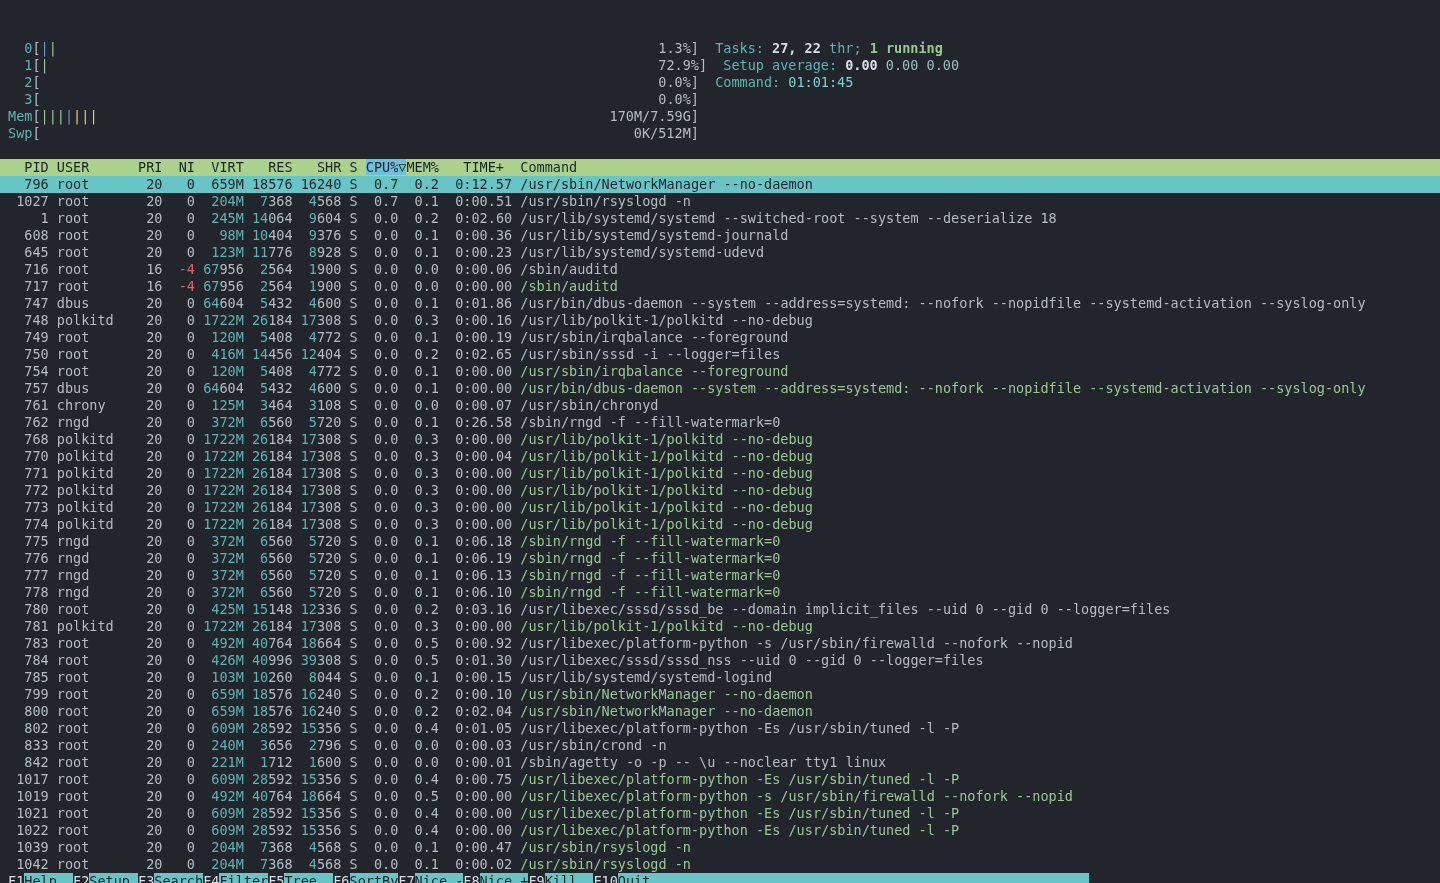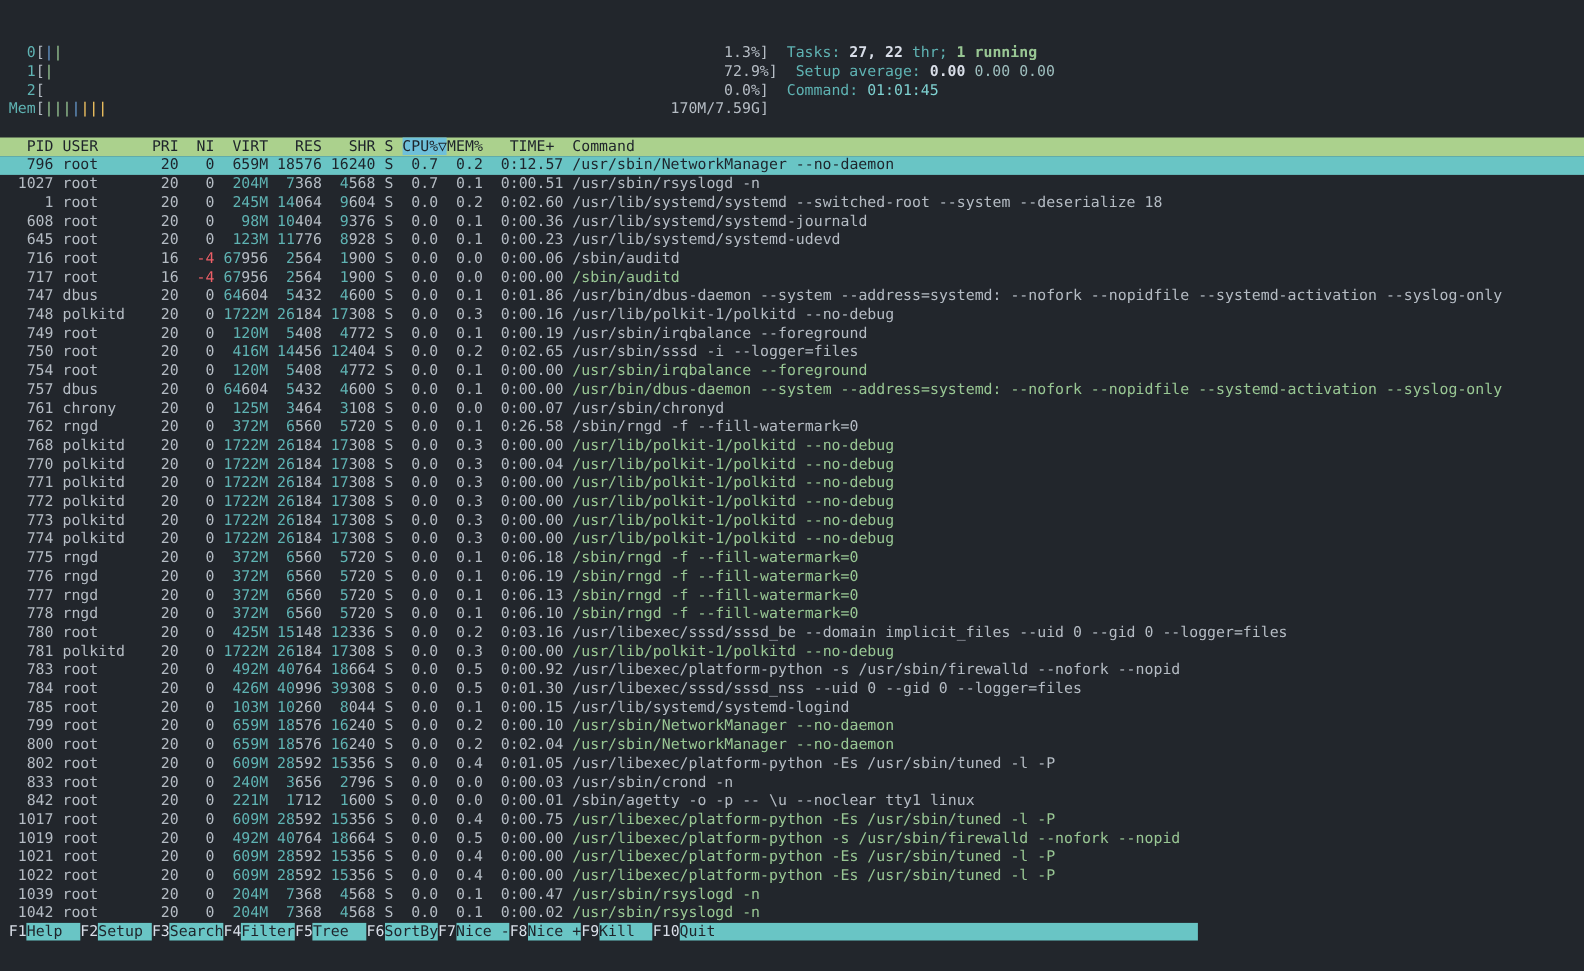--- a/index.html
+++ b/index.html
@@ -24,21 +24,23 @@
   .fk-label{background:var(--sel_bg);color:var(--dark)}
 </style>
 </head>
 <body>
 
 <div id="screen">
     <div class="line"></div>
     <div class="line"><span class="t">  0</span><span>[</span><span class="bar-blue">|</span><span class="bar-green">|</span><span>                                                                          </span><span>1.3%</span><span>]</span><span>  </span><span class="t">Tasks: </span><span class="b">27, </span><span class="b">22</span><span class="t"> thr; </span><span class="gb">1 running</span></div>
     <div class="line"><span class="t">  1</span><span>[</span><span class="bar-green">|</span><span>                                                                           </span><span>72.9%</span><span>]</span><span>  </span><span class="t">Setup average: </span><span class="b">0.00 </span><span class="dim">0.00 0.00</span></div>
     <div class="line"><span class="t">  2</span><span>[</span><span>                                                                            </span><span>0.0%</span><span>]</span><span>  </span><span class="t">Command: </span><span class="cyb">01:01:45</span></div>
+    <div class="line"><span class="t">  3</span><span>[</span><span>                                                                            </span><span>0.0%</span><span>]</span></div>
     <div class="line"><span class="t">Mem</span><span>[</span><span class="bar-green">|</span><span class="bar-green">|</span><span class="bar-green">|</span><span class="bar-blue">|</span><span class="bar-yellow">|</span><span class="bar-yellow">|</span><span class="bar-yellow">|</span><span>                                                               </span><span>170M/7.59G</span><span>]</span></div>
+    <div class="line"><span class="t">Swp</span><span>[</span><span>                                                                         </span><span>0K/512M</span><span>]</span></div>
     <div class="line"></div>
     <div class="line hdr"><span>  PID</span><span> </span><span>USER     </span><span> </span><span>PRI</span><span> </span><span> NI</span><span> </span><span> VIRT</span><span> </span><span>  RES</span><span> </span><span>  SHR</span><span> </span><span>S</span><span> </span><span class="sort">CPU%</span><span class="sort">▽</span><span>MEM%</span><span> </span><span>  TIME+ </span><span> </span><span>Command</span></div>
     <div class="line sel"><span>  796</span><span> </span><span>root     </span><span> </span><span> 20</span><span> </span><span>  0</span><span> </span><span> 659M</span><span> </span><span>18576</span><span> </span><span>16240</span><span> </span><span>S</span><span> </span><span> 0.7</span><span> </span><span> 0.2</span><span> </span><span> 0:12.57</span><span> </span><span>/usr/sbin/NetworkManager --no-daemon</span></div>
     <div class="line"><span> 1027</span><span> </span><span>root     </span><span> </span><span> 20</span><span> </span><span>  0</span><span> </span><span class="t"> 204M</span><span> </span><span class="t"> 7</span><span>368</span><span> </span><span class="t"> 4</span><span>568</span><span> </span><span>S</span><span> </span><span> 0.7</span><span> </span><span> 0.1</span><span> </span><span> 0:00.51</span><span> </span><span>/usr/sbin/rsyslogd -n</span></div>
     <div class="line"><span>    1</span><span> </span><span>root     </span><span> </span><span> 20</span><span> </span><span>  0</span><span> </span><span class="t"> 245M</span><span> </span><span class="t">14</span><span>064</span><span> </span><span class="t"> 9</span><span>604</span><span> </span><span>S</span><span> </span><span> 0.0</span><span> </span><span> 0.2</span><span> </span><span> 0:02.60</span><span> </span><span>/usr/lib/systemd/systemd --switched-root --system --deserialize 18</span></div>
     <div class="line"><span>  608</span><span> </span><span>root     </span><span> </span><span> 20</span><span> </span><span>  0</span><span> </span><span class="t">  98M</span><span> </span><span class="t">10</span><span>404</span><span> </span><span class="t"> 9</span><span>376</span><span> </span><span>S</span><span> </span><span> 0.0</span><span> </span><span> 0.1</span><span> </span><span> 0:00.36</span><span> </span><span>/usr/lib/systemd/systemd-journald</span></div>
     <div class="line"><span>  645</span><span> </span><span>root     </span><span> </span><span> 20</span><span> </span><span>  0</span><span> </span><span class="t"> 123M</span><span> </span><span class="t">11</span><span>776</span><span> </span><span class="t"> 8</span><span>928</span><span> </span><span>S</span><span> </span><span> 0.0</span><span> </span><span> 0.1</span><span> </span><span> 0:00.23</span><span> </span><span>/usr/lib/systemd/systemd-udevd</span></div>
     <div class="line"><span>  716</span><span> </span><span>root     </span><span> </span><span> 16</span><span> </span><span class="r"> -4</span><span> </span><span class="t">67</span><span>956</span><span> </span><span class="t"> 2</span><span>564</span><span> </span><span class="t"> 1</span><span>900</span><span> </span><span>S</span><span> </span><span> 0.0</span><span> </span><span> 0.0</span><span> </span><span> 0:00.06</span><span> </span><span>/sbin/auditd</span></div>
     <div class="line"><span>  717</span><span> </span><span>root     </span><span> </span><span> 16</span><span> </span><span class="r"> -4</span><span> </span><span class="t">67</span><span>956</span><span> </span><span class="t"> 2</span><span>564</span><span> </span><span class="t"> 1</span><span>900</span><span> </span><span>S</span><span> </span><span> 0.0</span><span> </span><span> 0.0</span><span> </span><span> 0:00.00</span><span> </span><span class="g">/sbin/auditd</span></div>
     <div class="line"><span>  747</span><span> </span><span>dbus     </span><span> </span><span> 20</span><span> </span><span>  0</span><span> </span><span class="t">64</span><span>604</span><span> </span><span class="t"> 5</span><span>432</span><span> </span><span class="t"> 4</span><span>600</span><span> </span><span>S</span><span> </span><span> 0.0</span><span> </span><span> 0.1</span><span> </span><span> 0:01.86</span><span> </span><span>/usr/bin/dbus-daemon --system --address=systemd: --nofork --nopidfile --systemd-activation --syslog-only</span></div>

